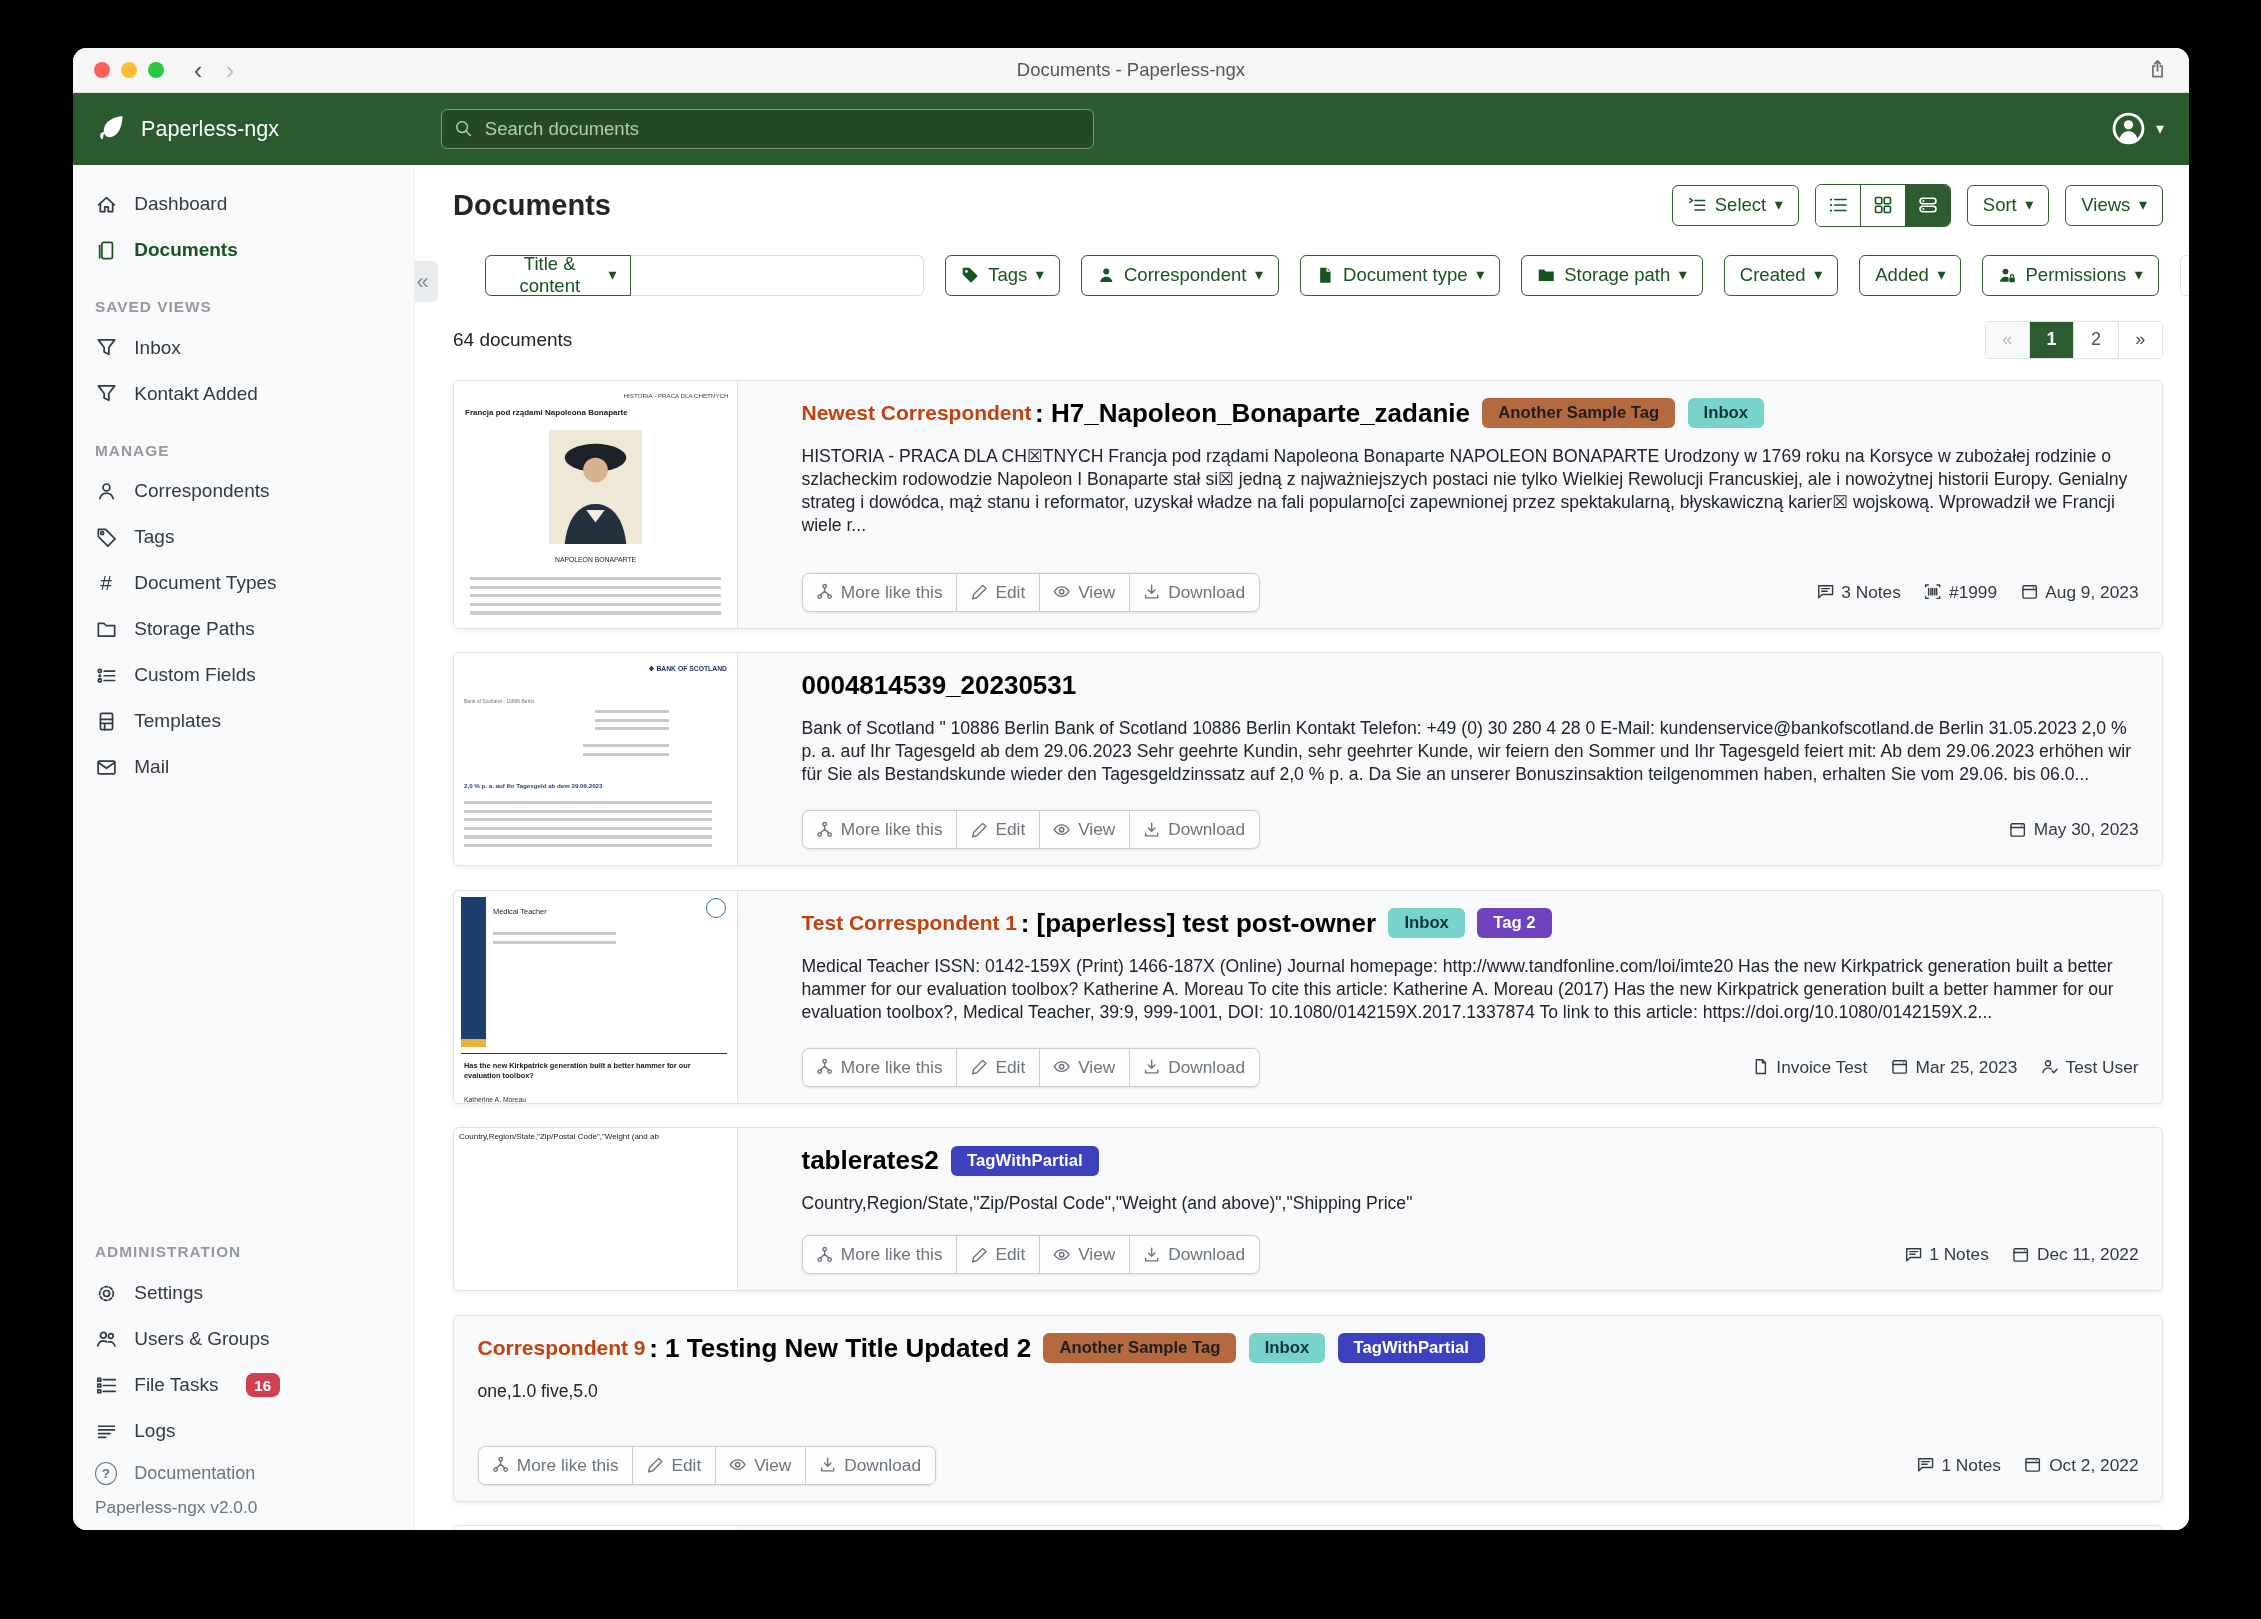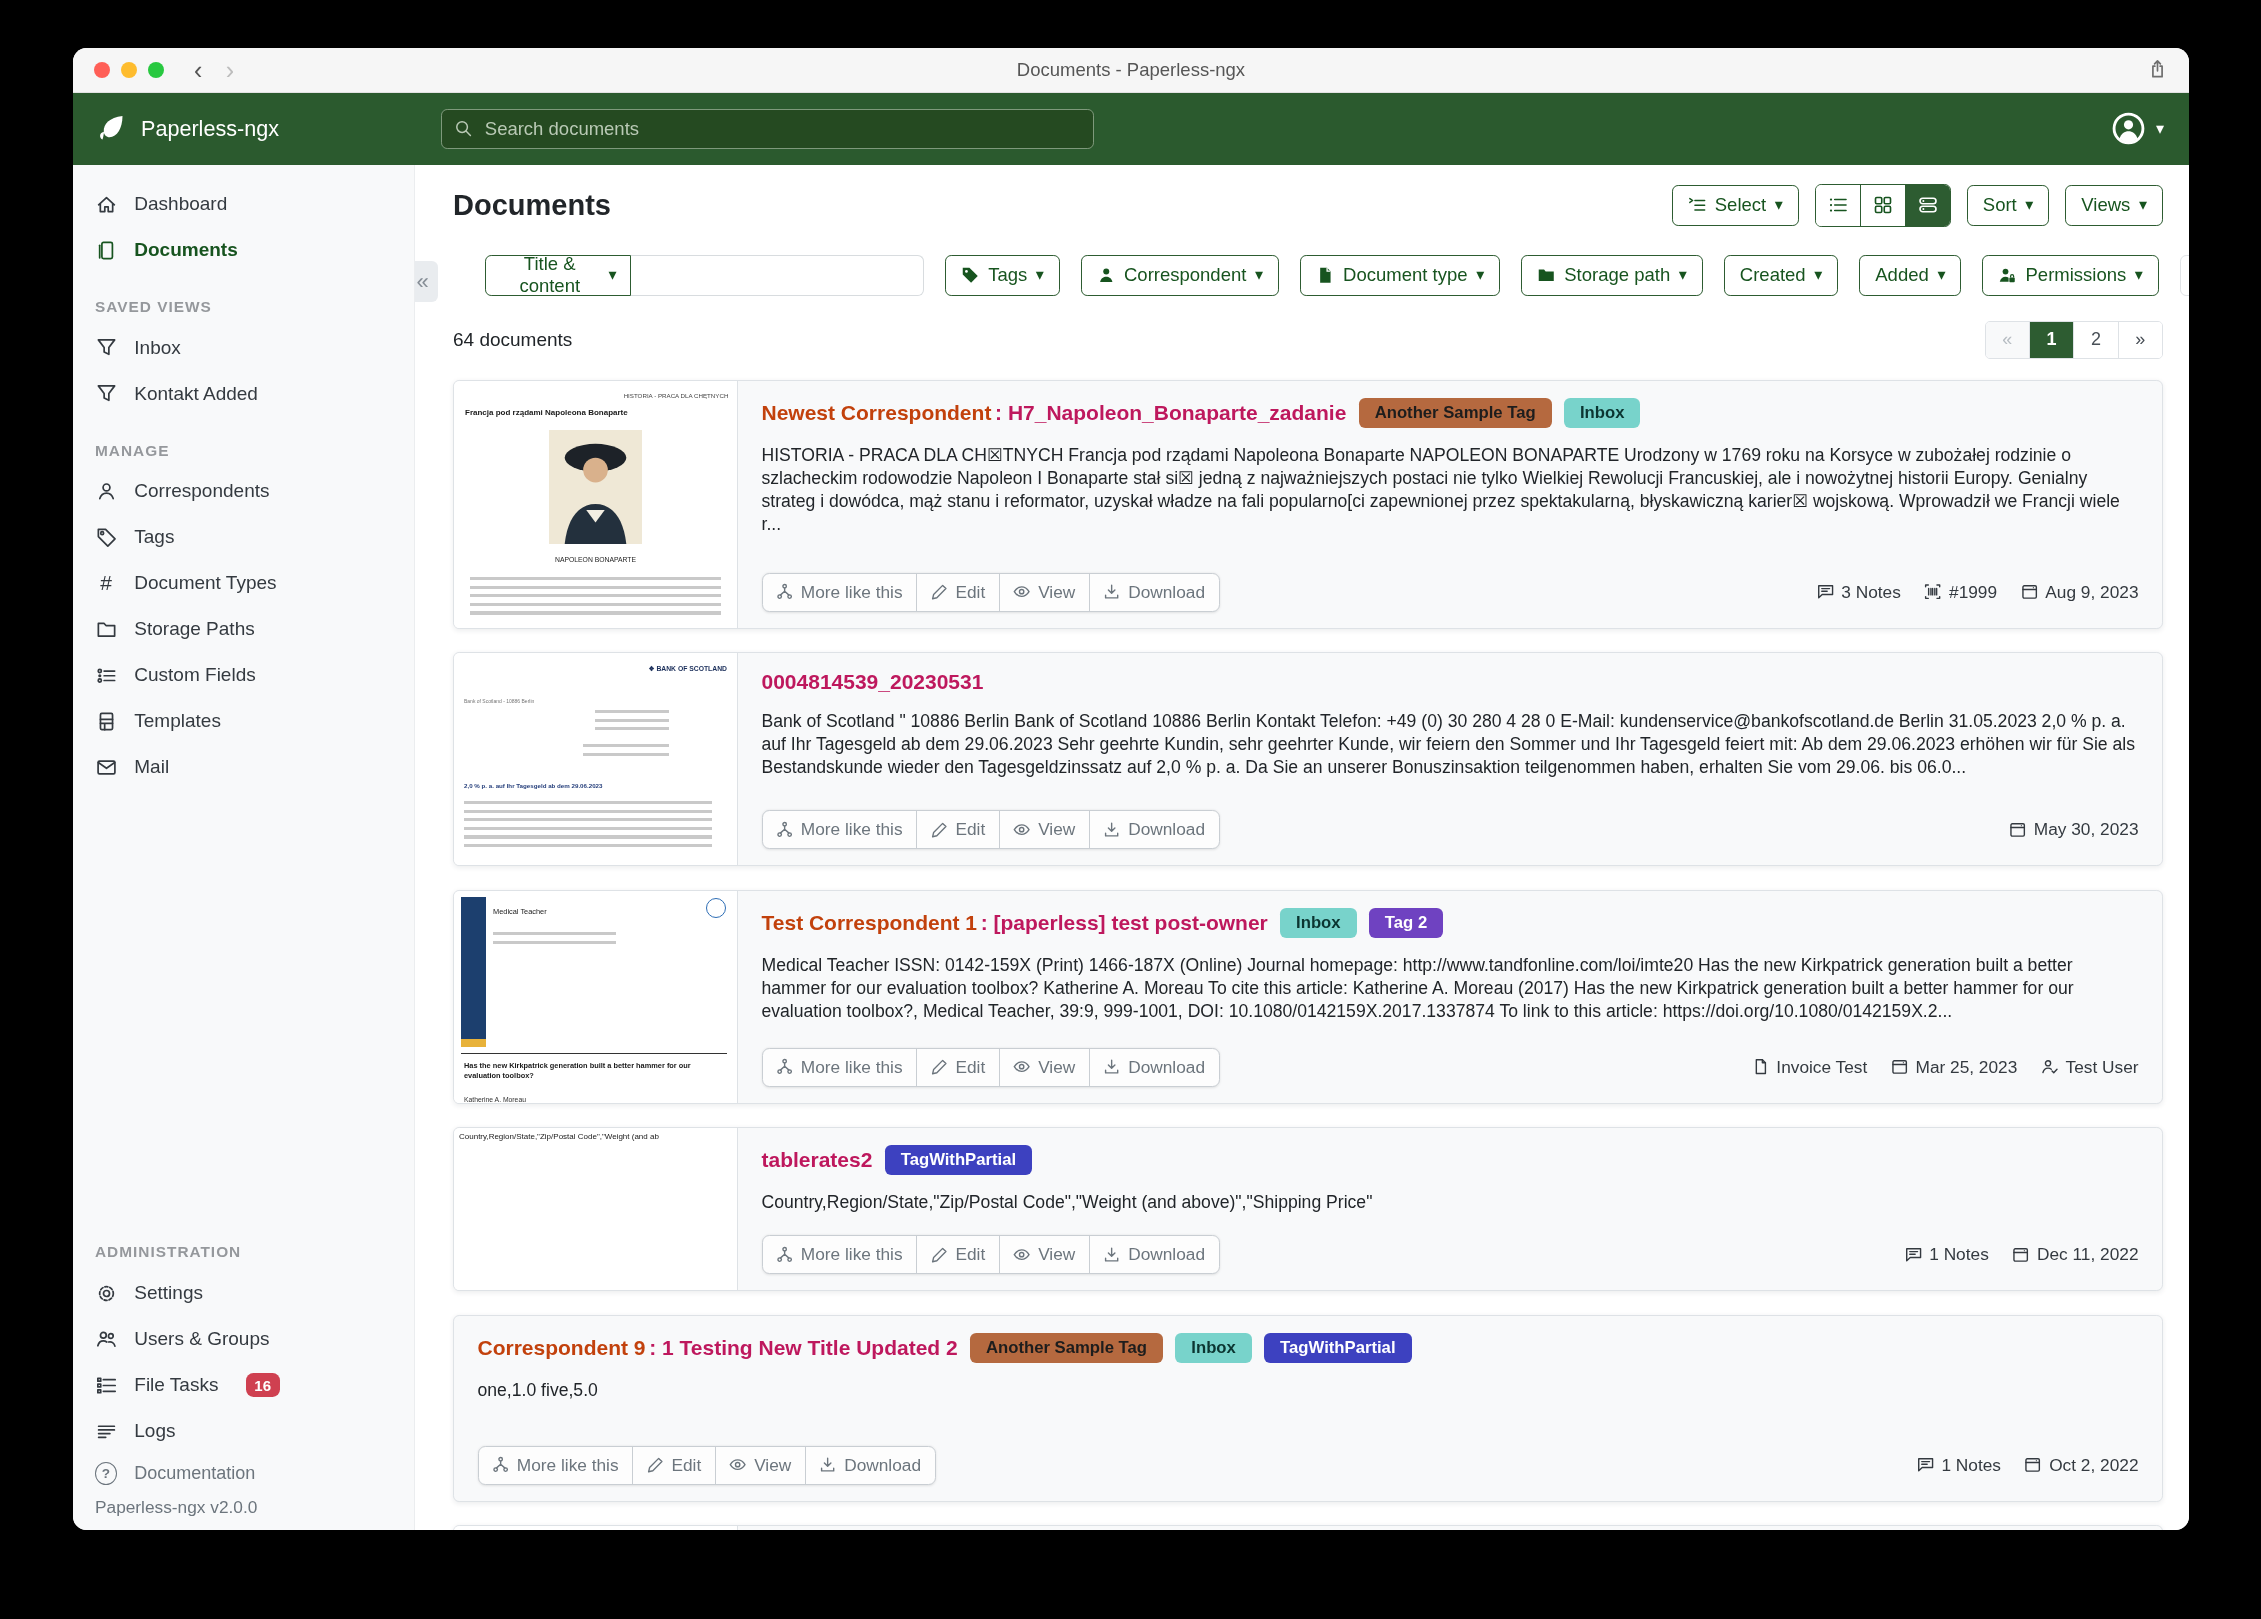--- a/index.html
+++ b/index.html
@@ -72,26 +72,26 @@
   .doc-count{font-size:19px;color:#212529;}
   .pager{margin-left:auto;display:inline-flex;border:0.6px solid #dee2e6;border-radius:5px;overflow:hidden;}
   .page-cell{min-width:36px;height:36px;display:flex;align-items:center;justify-content:center;
              font-size:18px;color:#495057;background:#fff;border-right:0.6px solid #dee2e6;cursor:pointer;padding:0 3.7px;}
   .page-cell:last-child{border-right:none;}
   .page-cell.disabled{color:#b6bcc2;background:#f8f9fa;}
   .page-cell.current{background:#2d5c31;color:#fff;font-weight:600;}
   
   .cards{margin-top:21px;display:flex;flex-direction:column;gap:23.5px;flex:none;}
   .card{display:flex;background:#f8f9fa;border:0.6px solid #dee2e6;border-radius:6.2px;overflow:hidden;
-        box-shadow:0 1.2px 5px rgba(30,40,50,.08);flex:none;}
+        box-shadow:0 1.2px 5px rgba(30,40,50,.08);flex:none;gap:40px;}
   .thumb{width:283px;flex:none;background:#fff;border-right:0.6px solid #dee2e6;position:relative;overflow:hidden;}
   .card-body{flex:1;padding:17.3px 23.5px 16px;display:flex;flex-direction:column;min-width:0;}
   .title-row{display:flex;align-items:center;gap:12.3px;flex-wrap:wrap;}
   .corr-link{color:#c2410c;font-weight:700;font-size:21px;cursor:pointer;text-decoration:none;}
-  .t-main{color:#be185d;font-weight:700;font-size:21px;}
+  .t-main{color:#000000;font-weight:700;font-size:26px;}
   .tag{border-radius:6.2px;padding:5px 16px;font-size:16.7px;font-weight:700;cursor:pointer;white-space:nowrap;}
   .excerpt{margin:16px 0 0;font-size:17.6px;line-height:23px;color:#212529;overflow:hidden;}
   .card-foot{margin-top:auto;display:flex;align-items:center;}
   .bgroup{display:inline-flex;border:0.6px solid #c9ced3;border-radius:7.4px;background:#fdfdfd;
           overflow:hidden;box-shadow:0 0.6px 2.5px rgba(0,0,0,.10);}
   .abtn{display:flex;align-items:center;gap:7.4px;padding:0 13.6px;height:37px;font-size:17.3px;color:#6c757d;
         border-right:0.6px solid #c9ced3;background:transparent;cursor:pointer;white-space:nowrap;
         font-family:"Liberation Sans",sans-serif;border-top:none;border-bottom:none;border-left:none;}
   .abtn:last-child{border-right:none;}
   .meta{margin-left:auto;display:flex;align-items:center;gap:23.5px;font-size:17.3px;color:#343a40;}

